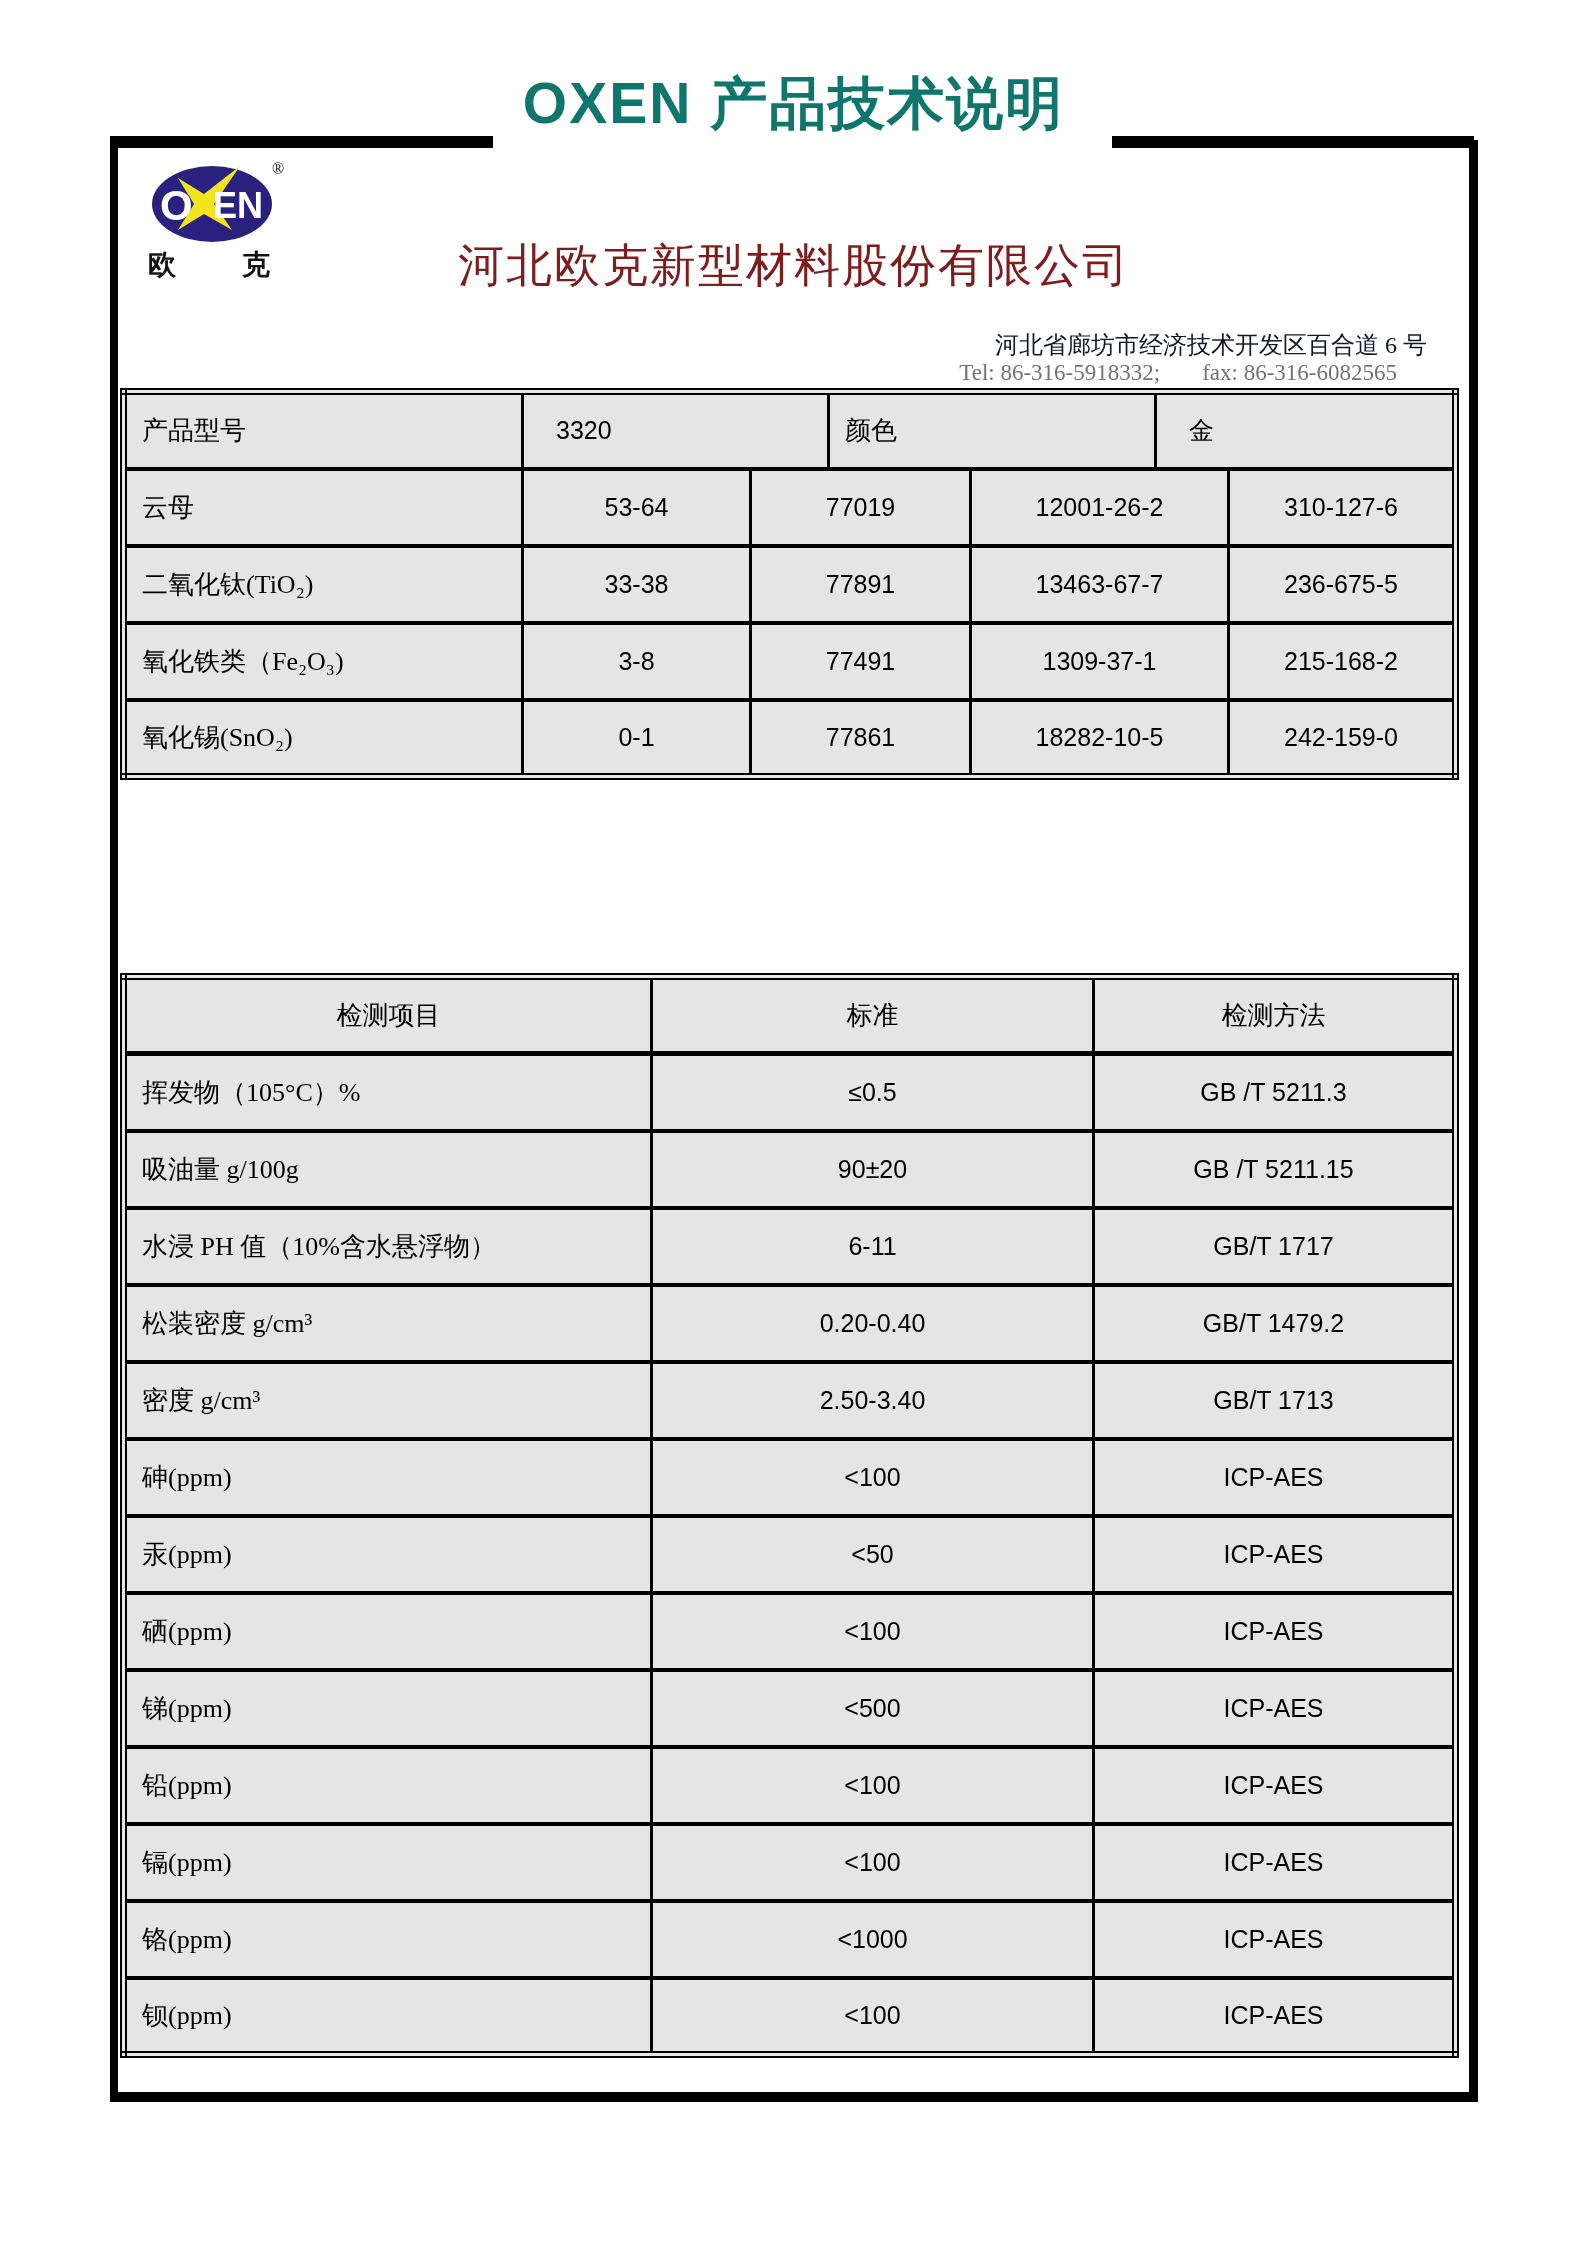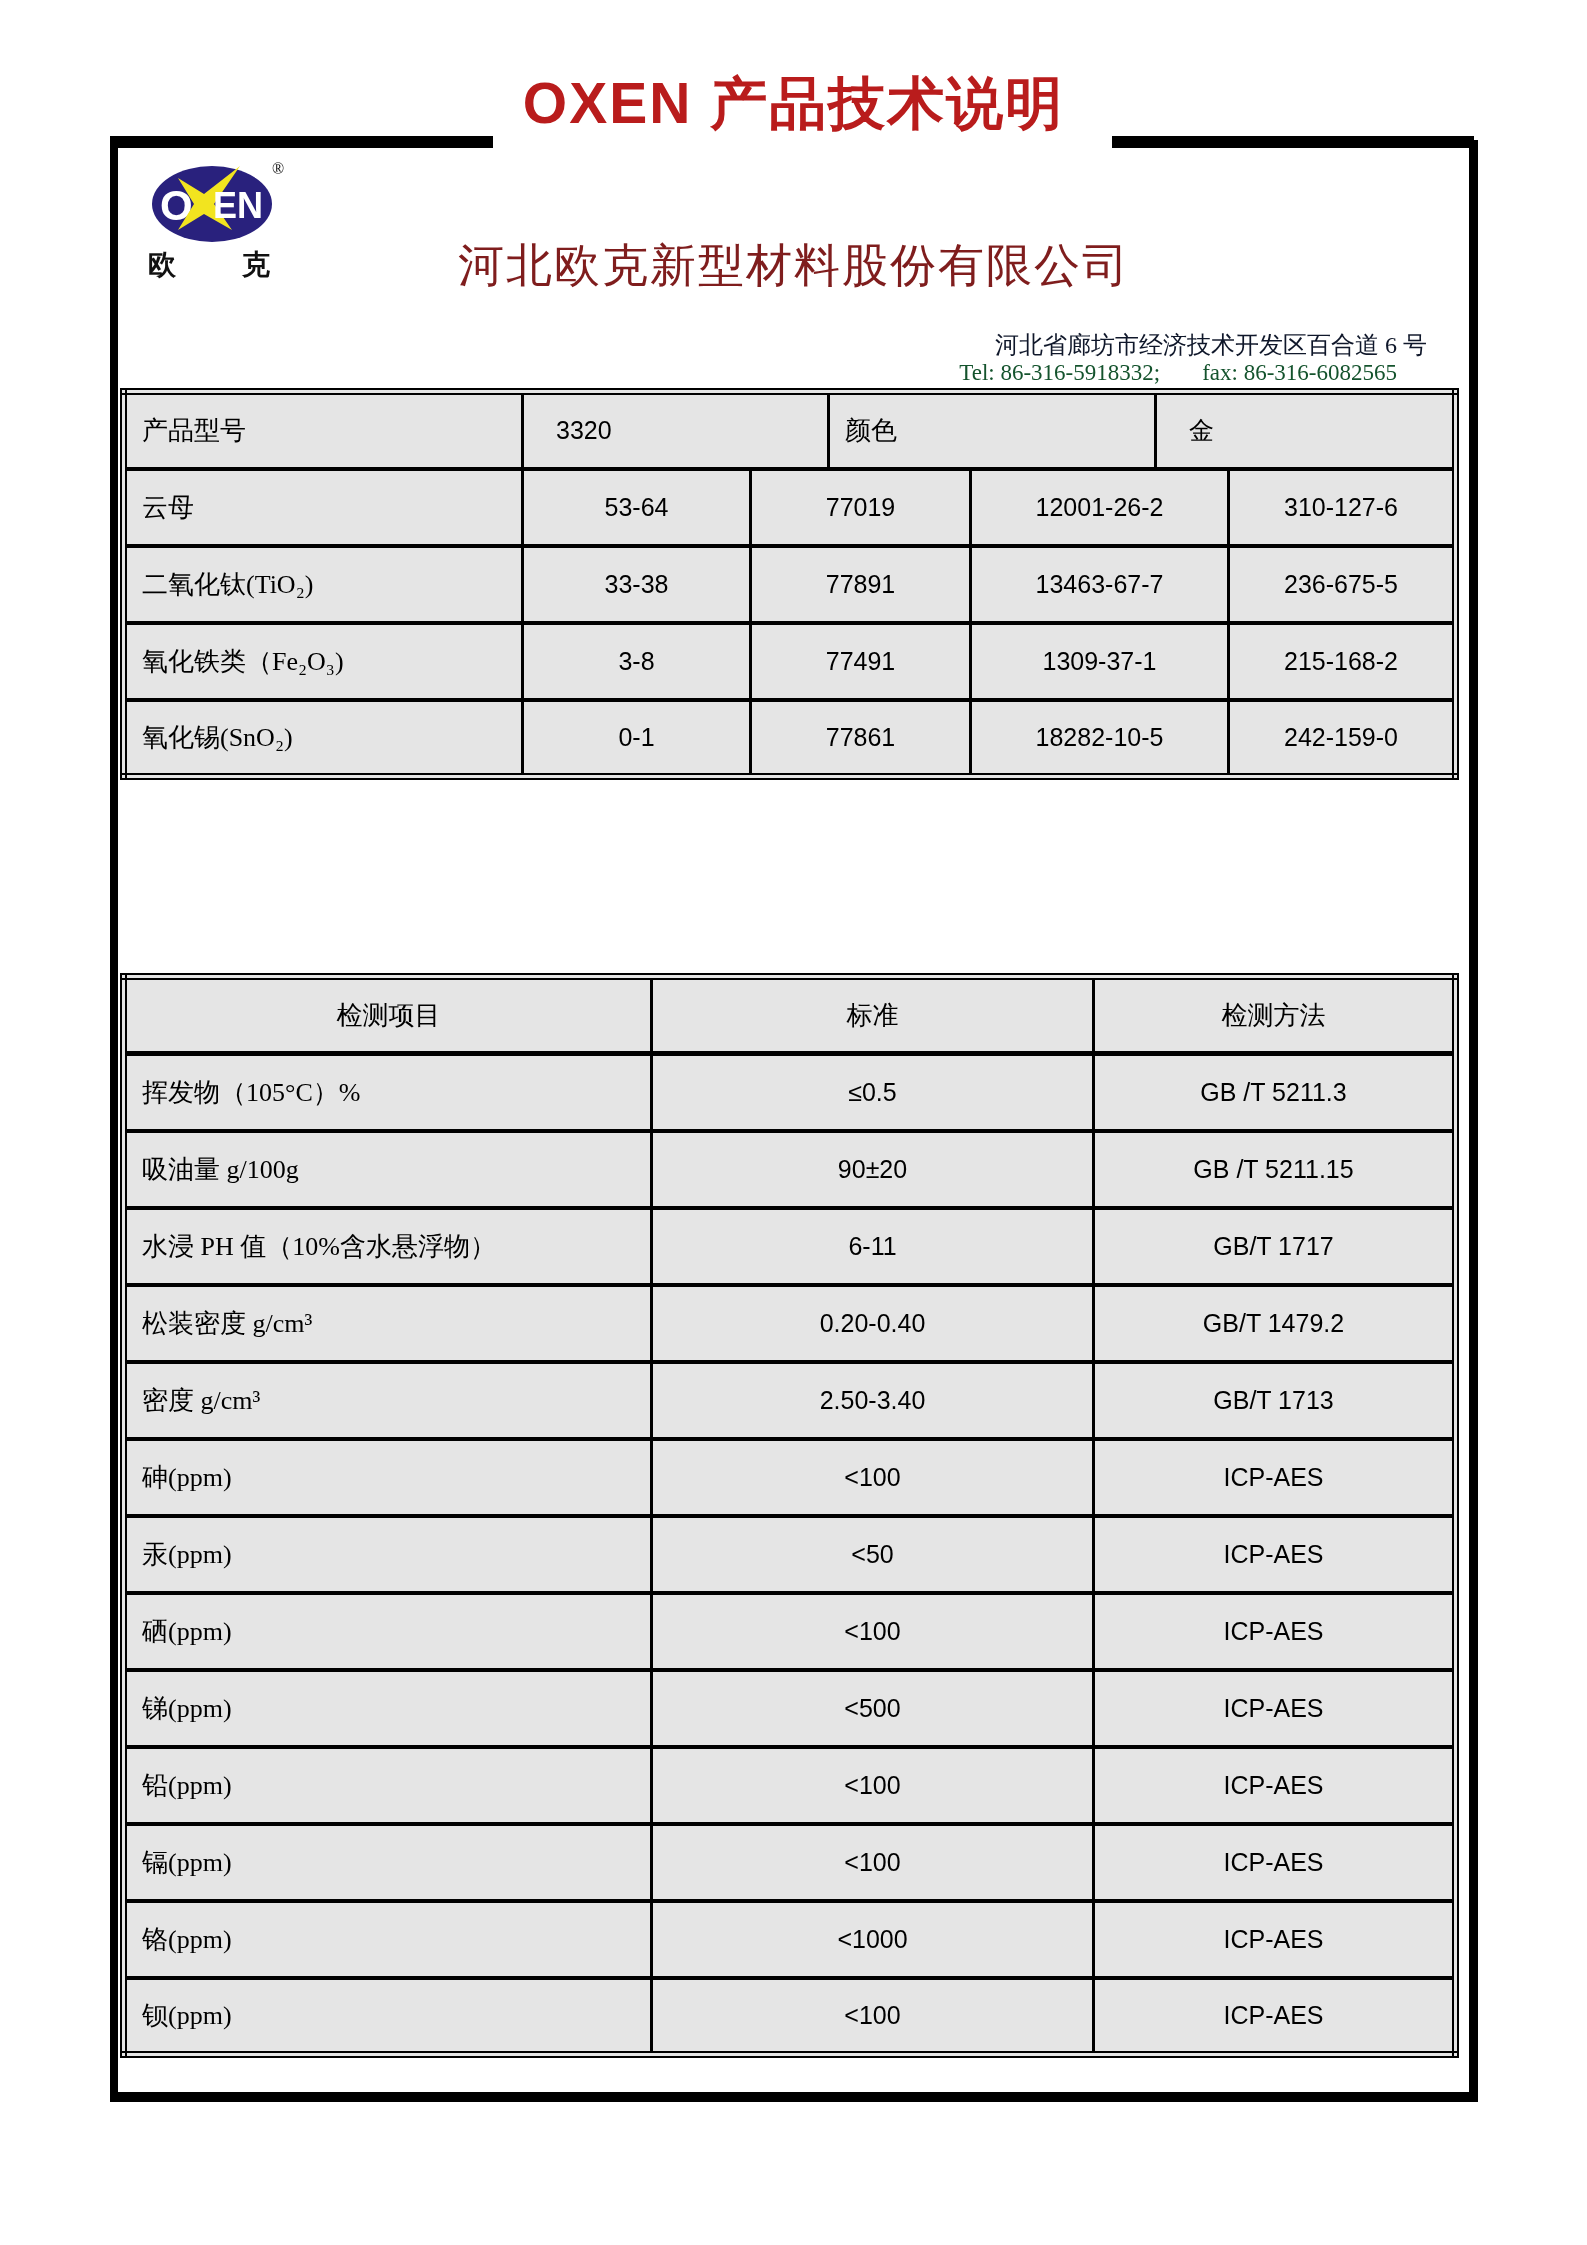--- a/index.html
+++ b/index.html
@@ -2,21 +2,21 @@
 <html><head>
 <meta charset="utf-8">
 <style>
   html,body{margin:0;padding:0;background:#ffffff;}
   #page{position:relative;width:1587px;height:2245px;background:#ffffff;overflow:hidden;}
 
   
   .doc-title{
     position:absolute;left:0;top:66px;width:100%;text-align:center;
     font-family:"Liberation Sans","DejaVu Sans",sans-serif;
-    font-weight:bold;font-size:57px;letter-spacing:2px;color:#b91c1c;
+    font-weight:bold;font-size:57px;letter-spacing:2px;color:#0f766e;
   }
   .title-bar{position:absolute;top:136px;height:12px;background:#000;}
   .title-bar.left{left:110px;width:383px;}
   .title-bar.right{left:1112px;width:362px;}
 
   
   .outer-box{
     position:absolute;left:110px;top:140px;width:1368px;height:1962px;
     box-sizing:border-box;border-left:8px solid #000;border-right:9px solid #000;
     border-bottom:10px solid #000;border-top:none;background:transparent;
@@ -36,21 +36,21 @@
     position:absolute;left:110px;width:1368px;top:235px;text-align:center;
     font-family:"Liberation Serif","DejaVu Serif",serif;
     font-size:46px;letter-spacing:2px;color:#7f1d1d;
   }
   .company-address{
     position:absolute;right:160px;top:329px;
     font-family:"Liberation Serif","DejaVu Serif",serif;font-size:24px;color:#0f172a;
   }
   .company-telfax{
     position:absolute;right:190px;top:360px;
-    font-family:"Liberation Serif","DejaVu Serif",serif;font-size:23px;color:#14532d;
+    font-family:"Liberation Serif","DejaVu Serif",serif;font-size:23px;color:#737373;
   }
   .company-telfax .fax{margin-left:42px;}
 
   
   table.tbl{
     border-collapse:collapse;table-layout:fixed;
     border:7px double #000;position:absolute;left:120px;background:#e5e5e5;
   }
   table.tbl td{
     border:3px solid #000;border-top-width:4px;

